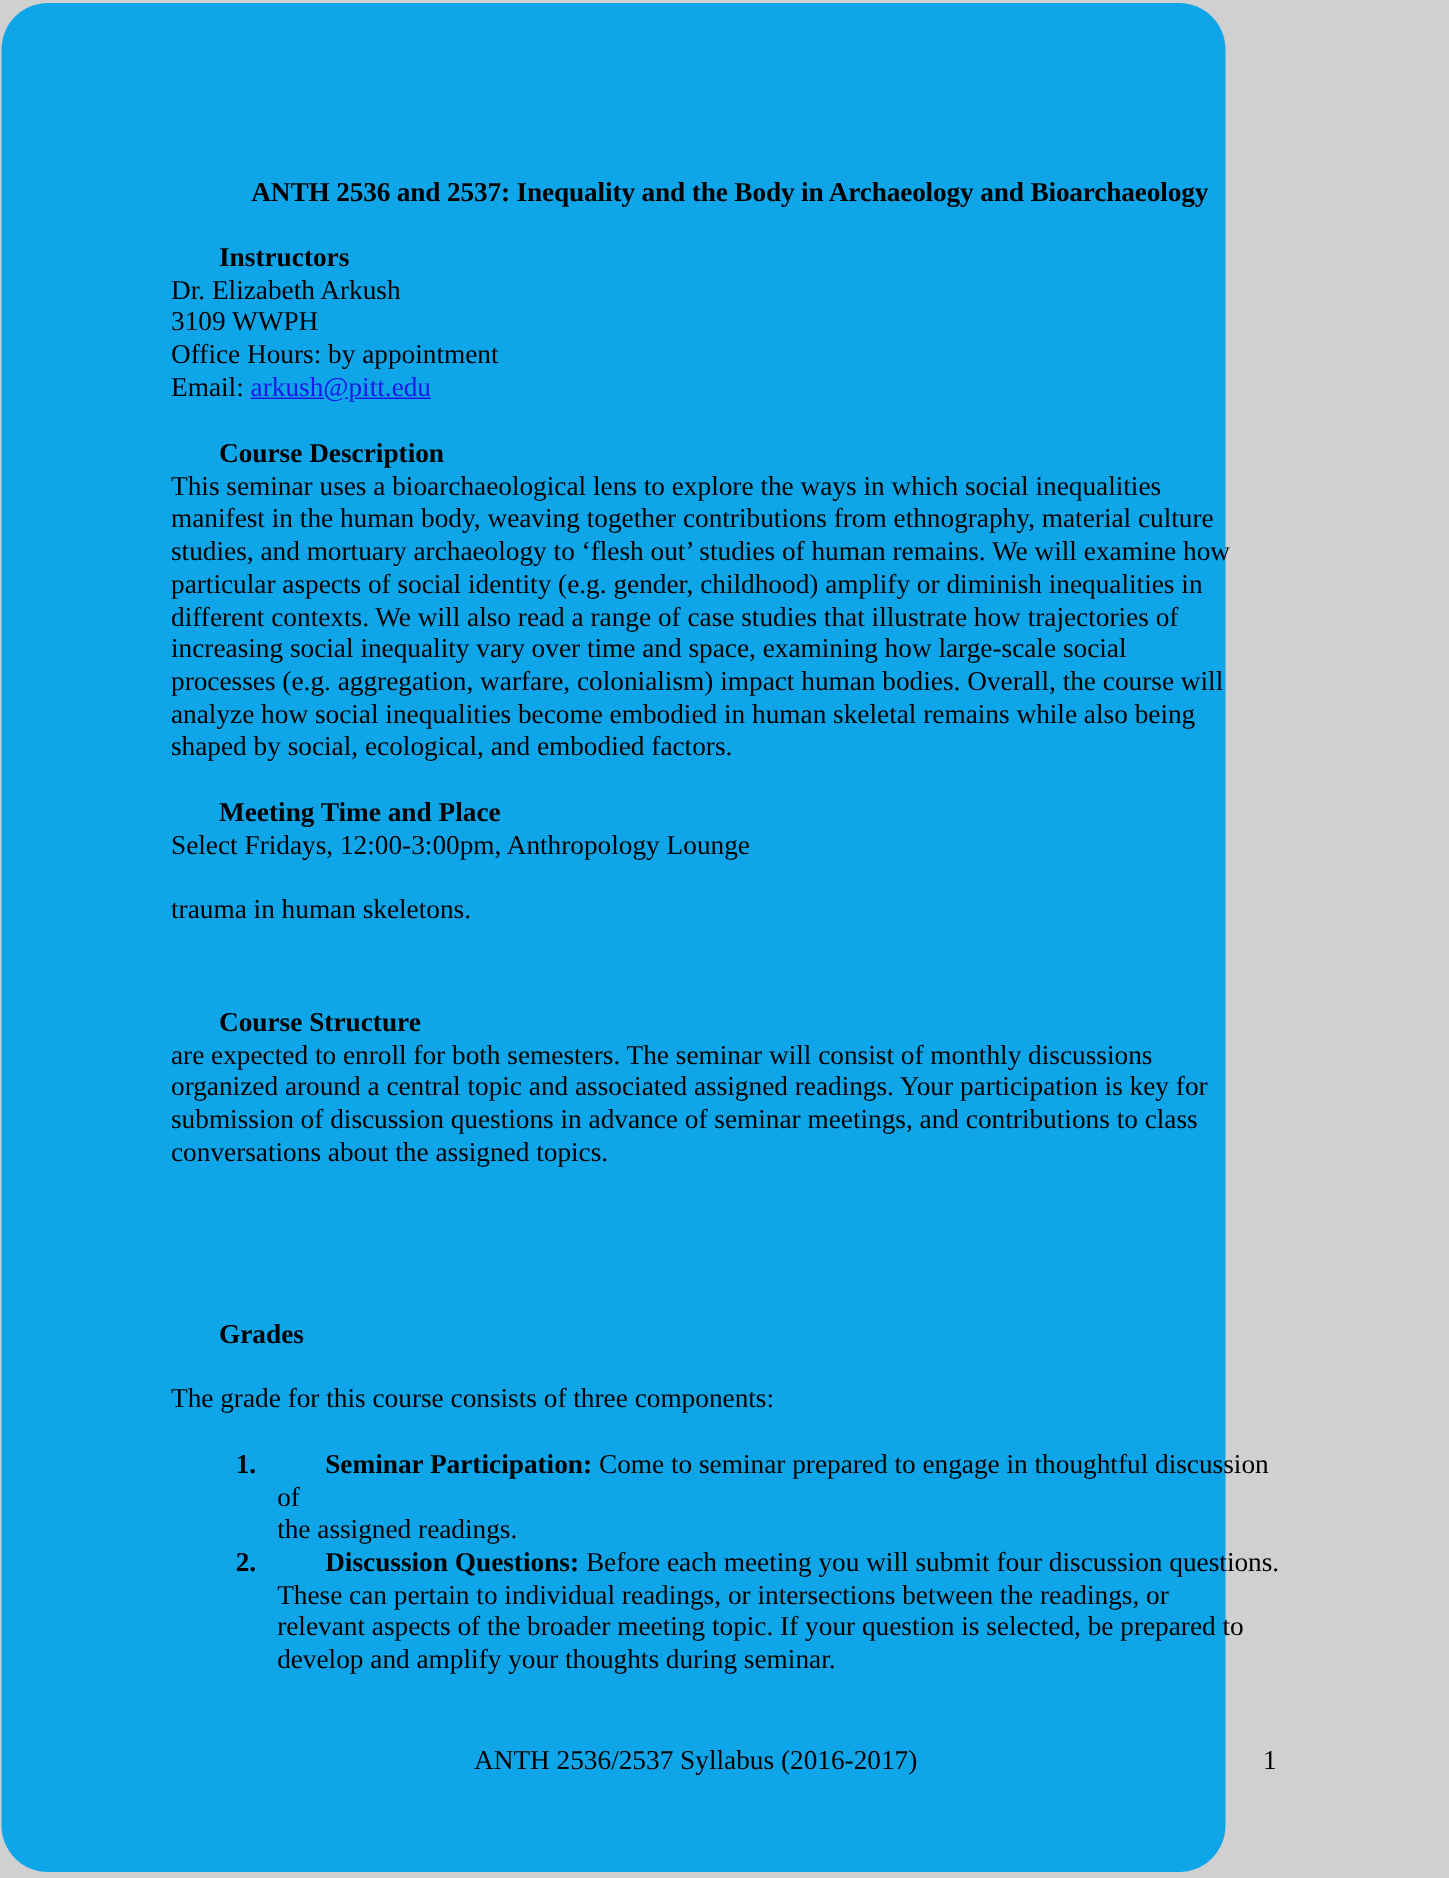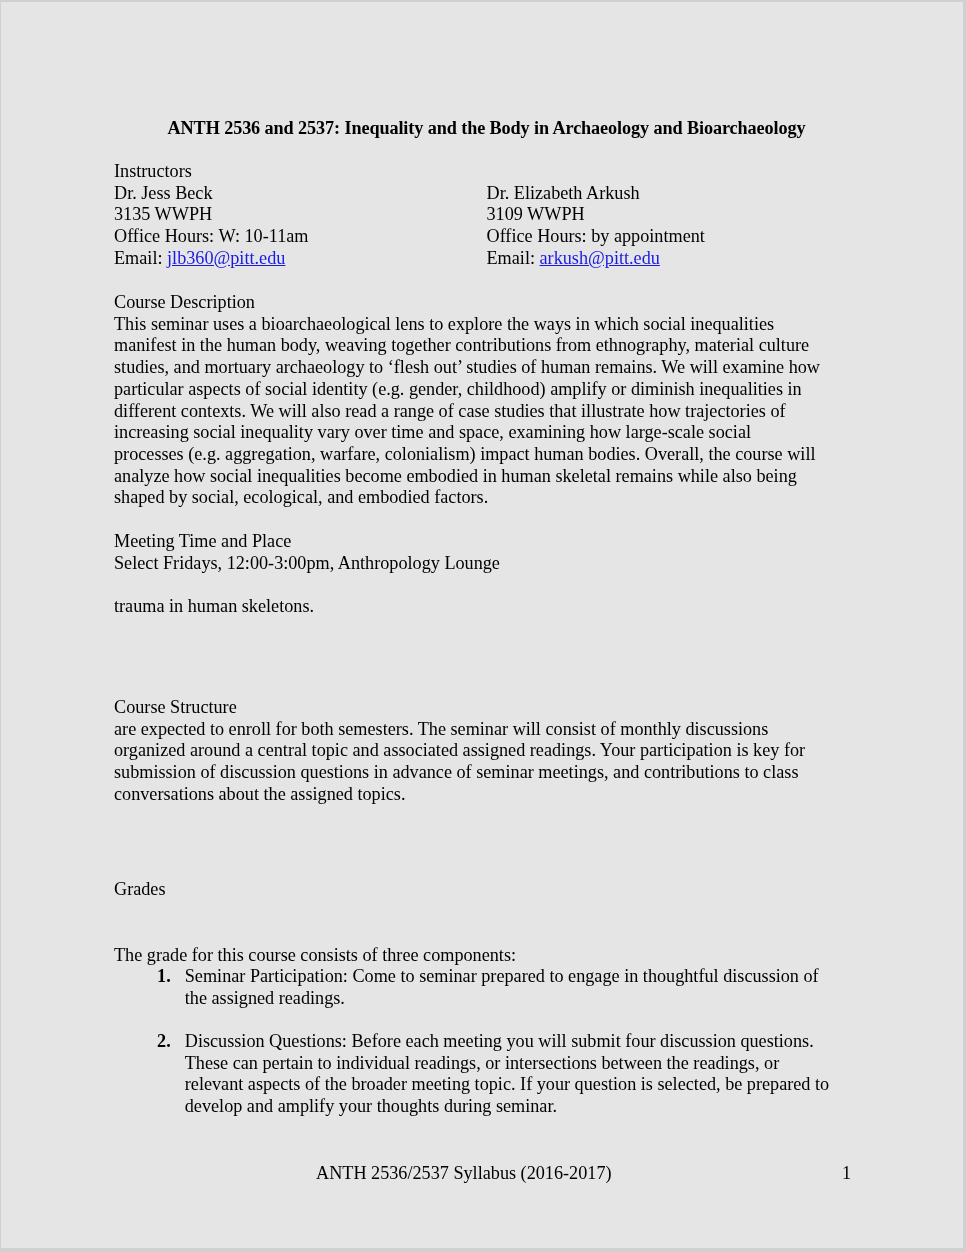--- a/index.html
+++ b/index.html
@@ -3,33 +3,34 @@
 <meta charset="utf-8">
 <style>
   html, body { margin: 0; padding: 0; }
   body {
     width: 966px; height: 1252px; background: #d0d0d0;
     position: relative; overflow: hidden;
     font-family: "Liberation Serif", "DejaVu Serif", serif;
     color: #000;
   }
   .page {
-    position: absolute; left: 1px; top: 2px; width: 962px; height: 1246px;
-    background: #e5e5e5;
+    position: absolute; left: 1px; top: 2px; width: 816px; height: 1246px;
+    background: #0ea5e9;
+    border-radius: 31px;
   }
   .content {
     position: absolute; left: 113px; top: 0; width: 745px;
     font-size: 18.2px; line-height: 21.7px;
   }
   .title {
     position: absolute; top: 116px; left: 0; width: 745px; text-align: center;
     font-weight: bold; font-size: 18.2px; letter-spacing: -0.1px;
   }
   .sec { position: absolute; left: 0; width: 745px; }
-  .h { font-weight: normal; }
+  .h { font-weight: bold; margin-left: 32px; }
   .cols { display: flex; }
   .col { width: 397px; }
   a.link { color: #1a1ae6; text-decoration: underline; }
   .grades-list { position: absolute; left: 0; width: 745px; }
   .gitem { display: flex; }
   .gnum { width: 57px; text-align: right; padding-right: 0px; font-weight: bold; box-sizing: border-box; padding-left: 27px; }
   .gbody { width: 680px; padding-left: 0px; }
   .footer {
     position: absolute; top: 1160px; left: 0; width: 962px;
     font-size: 18.2px; line-height: 22px;
@@ -41,26 +42,20 @@
 <body>
 
 <div class="page">
   <div class="content">
 
     <div class="title">ANTH 2536 and 2537: Inequality and the Body in Archaeology and Bioarchaeology</div>
 
     <div class="sec" style="top:159px;">
       <div class="h">Instructors</div>
       <div class="cols">
-        <div class="col">
-          <div>Dr. Jess Beck</div>
-          <div>3135 WWPH</div>
-          <div>Office Hours: W: 10-11am</div>
-          <div><span>Email: </span><a class="link">jlb360@pitt.edu</a></div>
-        </div>
         <div class="col">
           <div>Dr. Elizabeth Arkush</div>
           <div>3109 WWPH</div>
           <div>Office Hours: by appointment</div>
           <div><span>Email: </span><a class="link">arkush@pitt.edu</a></div>
         </div>
       </div>
     </div>
 
     <div class="sec" style="top:290px;">
@@ -78,32 +73,32 @@
 
     <div class="sec" style="top:529px;">
       <div class="h">Meeting Time and Place</div>
       <div>Select Fridays, 12:00-3:00pm, Anthropology Lounge</div>
     </div>
 
     <div class="sec" style="top:594px;">
       <div>trauma in human skeletons.</div>
     </div>
 
-    <div class="sec" style="top:695px;">
+    <div class="sec" style="top:669px;">
       <div class="h">Course Structure</div>
       <div>are expected to enroll for both semesters. The seminar will consist of monthly discussions</div>
       <div>organized around a central topic and associated assigned readings. Your participation is key for</div>
       <div>submission of discussion questions in advance of seminar meetings, and contributions to class</div>
       <div>conversations about the assigned topics.</div>
     </div>
 
     <div class="sec" style="top:877px;">
       <div class="h">Grades</div>
     </div>
-    <div class="sec" style="top:943px;">The grade for this course consists of three components:</div>
+    <div class="sec" style="top:920px;">The grade for this course consists of three components:</div>
 
     <div class="grades-list" style="top:964px;">
       <div class="gitem">
         <div class="gnum">1.</div>
         <div class="gbody" style="padding-left:14px;">
           <div><span class="h">Seminar Participation:</span><span> Come to seminar prepared to engage in thoughtful discussion of</span></div>
           <div>the assigned readings.</div>
         </div>
       </div>
     </div>

